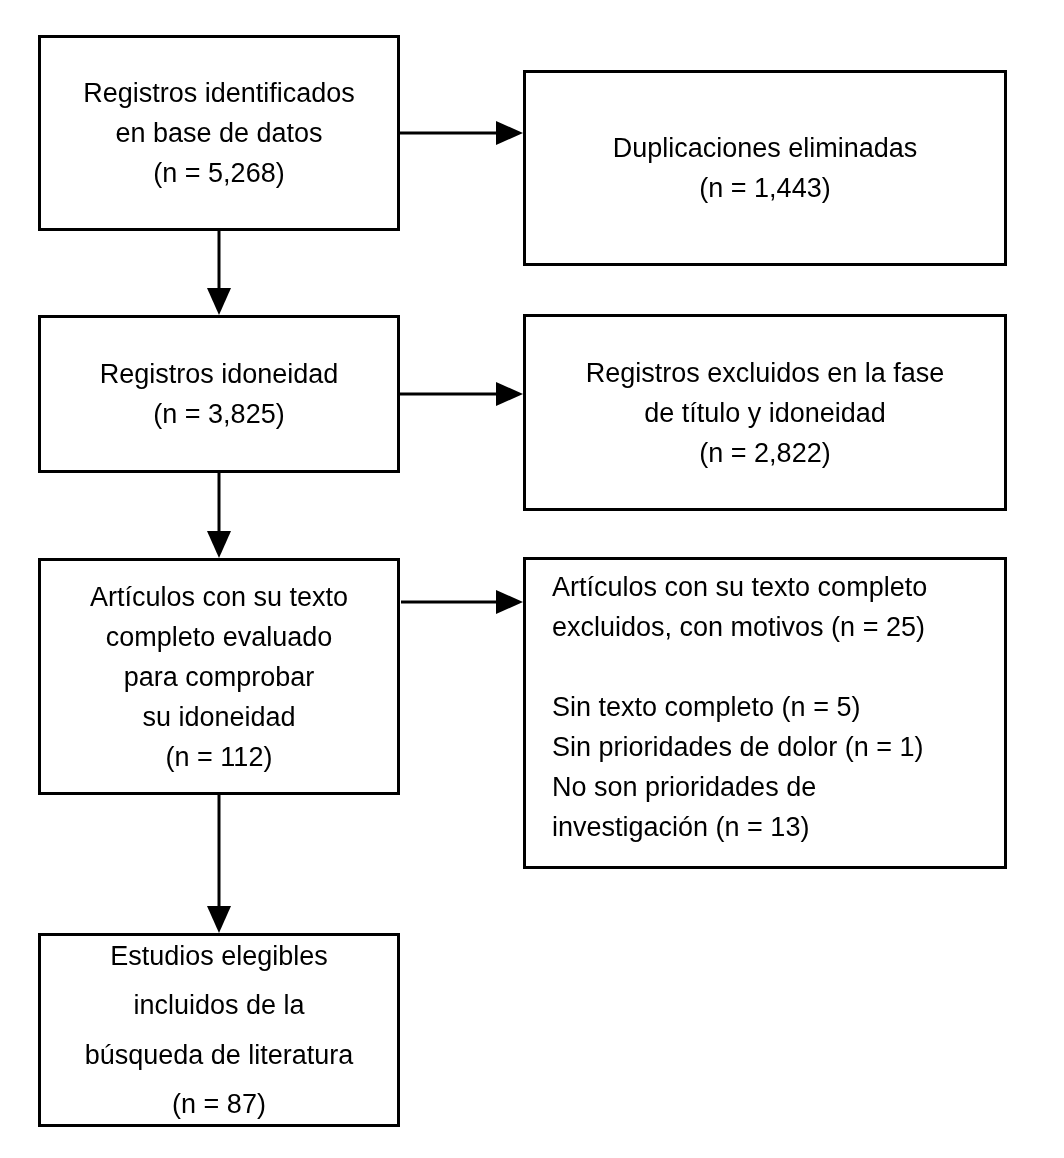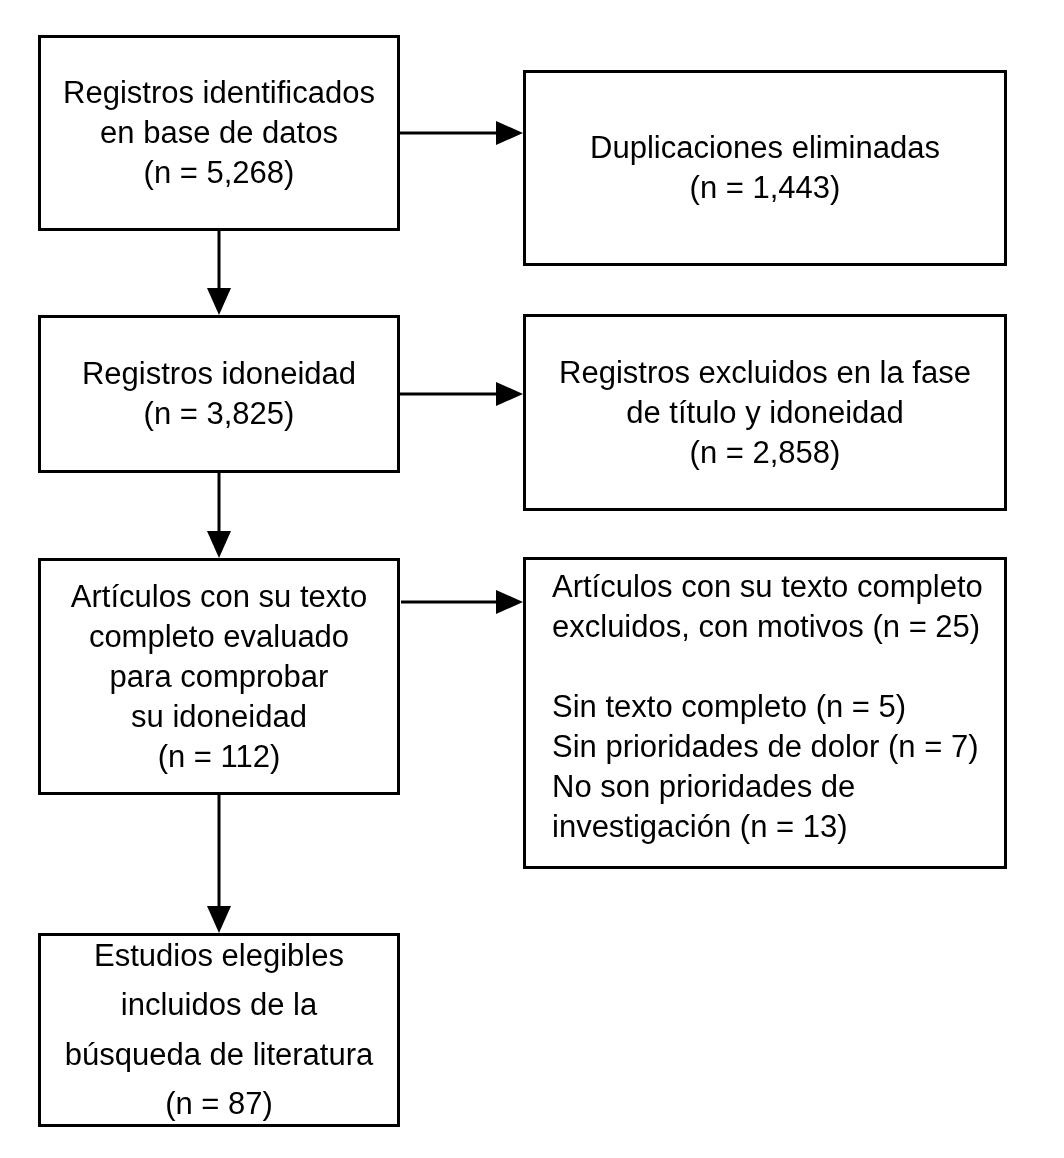--- a/index.html
+++ b/index.html
@@ -18,21 +18,21 @@
   .box {
     position: absolute;
     box-sizing: border-box;
     border: 3px solid #000000;
     background: #ffffff;
     display: flex;
     flex-direction: column;
     justify-content: center;
     align-items: center;
     text-align: center;
-    font-size: 31px;
+    font-size: 27px;
     line-height: 40px;
   }
   .box .line {
     min-height: 40px;
     white-space: nowrap;
   }
   .box.left-align {
     align-items: flex-start;
     text-align: left;
     padding: 6px 10px 18px 26px;
@@ -90,37 +90,37 @@
   </div>
 
   <div class="box" id="box-records-screened">
     <div class="line">Registros idoneidad</div>
     <div class="line">(n = 3,825)</div>
   </div>
 
   <div class="box" id="box-excluded-title-abs">
     <div class="line">Registros excluidos en la fase</div>
     <div class="line">de título y idoneidad</div>
-    <div class="line">(n = 2,858)</div>
+    <div class="line">(n = 2,822)</div>
   </div>
 
   <div class="box" id="box-fulltext-assessed">
     <div class="line">Artículos con su texto</div>
     <div class="line">completo evaluado</div>
     <div class="line">para comprobar</div>
     <div class="line">su idoneidad</div>
     <div class="line">(n = 112)</div>
   </div>
 
   <div class="box left-align" id="box-fulltext-excluded">
     <div class="line">Artículos con su texto completo</div>
     <div class="line">excluidos, con motivos (n = 25)</div>
     <div class="line"></div>
     <div class="line">Sin texto completo (n = 5)</div>
-    <div class="line">Sin prioridades de dolor (n = 7)</div>
+    <div class="line">Sin prioridades de dolor (n = 1)</div>
     <div class="line">No son prioridades de</div>
     <div class="line">investigación (n = 13)</div>
   </div>
 
   <div class="box" id="box-studies-included">
     <div class="line">Estudios elegibles</div>
     <div class="line">incluidos de la</div>
     <div class="line">búsqueda de literatura</div>
     <div class="line">(n = 87)</div>
   </div>

